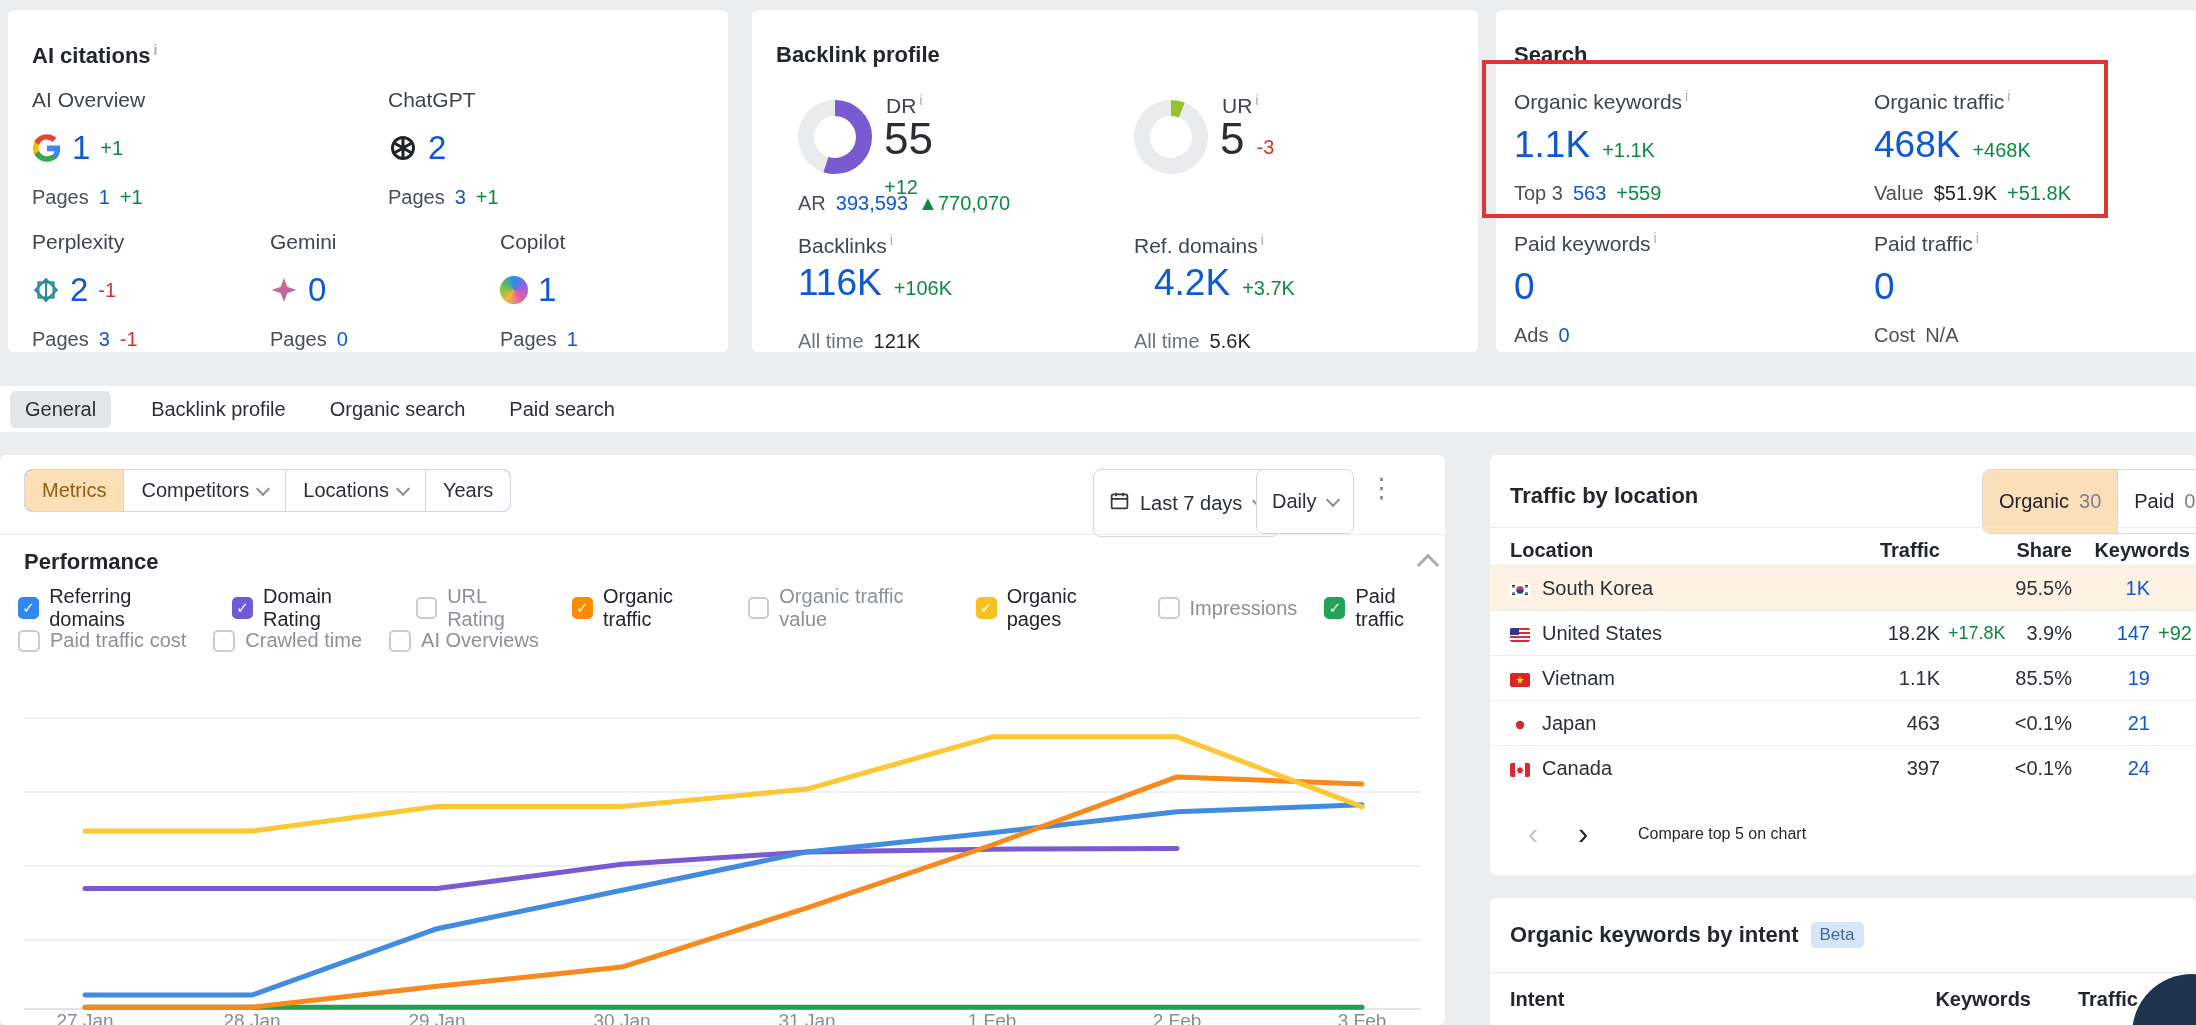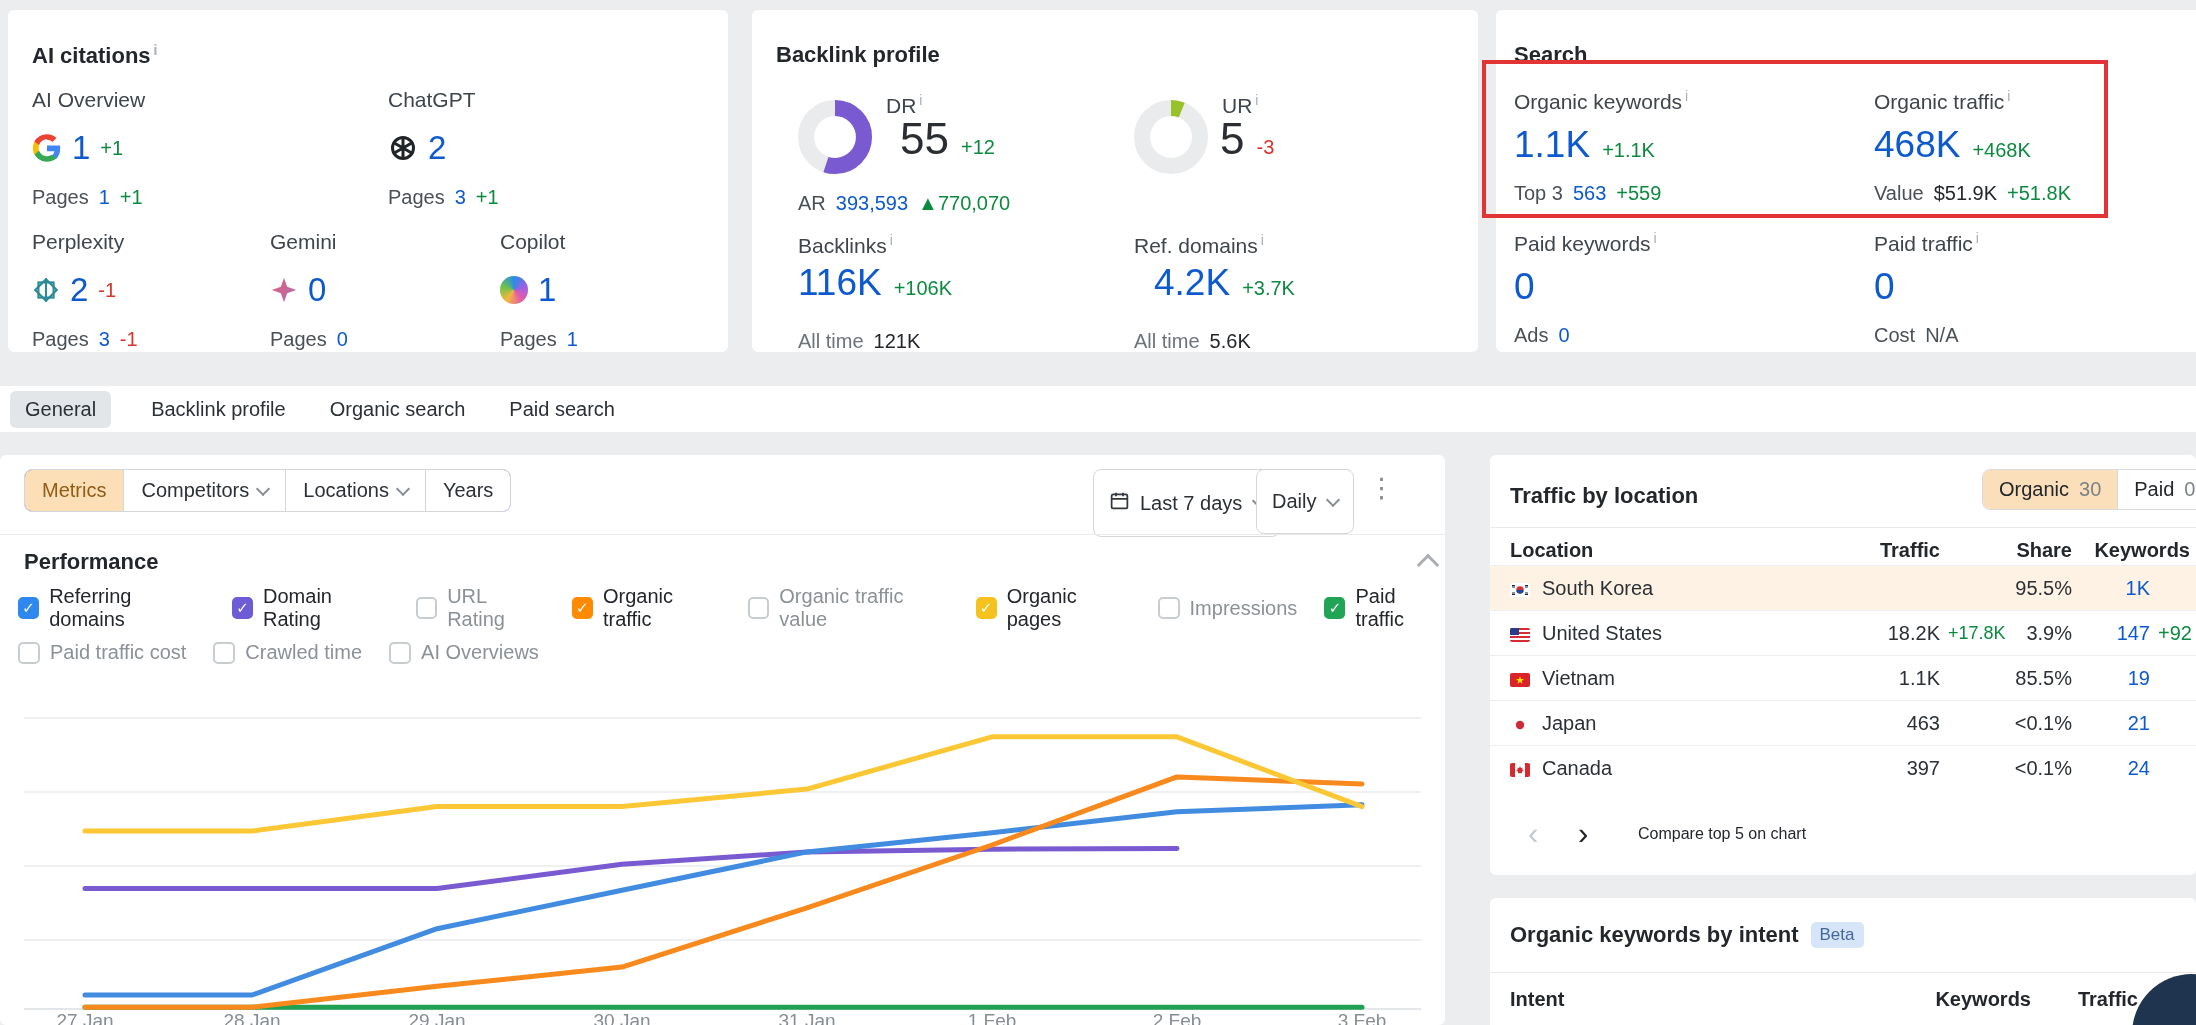--- a/index.html
+++ b/index.html
@@ -43,21 +43,21 @@
   .cb-item.cb-on{color:#23272c;}
   .cb-box{width:22px;height:22px;border-radius:5px;border:2px solid #c8cdd2;background:#fff;box-sizing:border-box;
           display:flex;align-items:center;justify-content:center;color:#fff;font-size:15px;font-weight:700;}
   
   .th{font-size:20px;font-weight:700;color:#23272c;}
   .trow{position:absolute;left:0;width:100%;height:45px;border-top:1px solid #eceef0;font-size:20px;color:#2b3036;}
   .trow.hl{background:#fdf2e3;}
   .cell{position:absolute;top:0;line-height:45px;white-space:nowrap;}
   .flag{display:inline-block;vertical-align:-2px;margin-right:12px;border-radius:2px;box-shadow:inset 0 0 0 1px rgba(0,0,0,.10);}
   .seg-toggle{position:absolute;display:flex;border:1px solid #d6d9dd;border-radius:8px;overflow:hidden;font-size:20px;}
-  .seg{padding:8px 16px;display:flex;gap:10px;align-items:center;background:#fff;color:#23272c;}
+  .seg{padding:20px 16px;display:flex;gap:10px;align-items:center;background:#fff;color:#23272c;}
   .seg .cnt{color:#7c828a;}
   .seg.active{background:#fbdfba;}
   .seg + .seg{border-left:1px solid #d6d9dd;}
   .badge{background:#d7e5f8;color:#44689e;font-size:17px;padding:3px 9px;border-radius:5px;margin-left:12px;font-weight:400;}
   .redbox{position:absolute;border:4px solid #e23434;z-index:50;pointer-events:none;}
   .pagearrow{font-size:31px;line-height:1;}
 </style>
 </head>
 <body>
 
@@ -172,21 +172,21 @@
   <div class="card" style="left:752px;top:10px;width:726px;height:342px;">
     <div class="abs t-title" style="left:24px;top:32px;"><span>Backlink profile</span></div>
 
     <div class="abs" style="left:46px;top:90px;">
       <svg width="74" height="74" viewBox="0 0 60 60">
         <circle cx="30" cy="30" r="23.5" fill="none" stroke="#e9ebed" stroke-width="13"></circle>
         <circle cx="30" cy="30" r="23.5" fill="none" stroke="#7a5ad1" stroke-width="13" transform="rotate(-90 30 30)" stroke-dasharray="81.2 147.7"></circle>
       </svg>
     </div>
     <div class="abs t-label" style="left:134px;top:82px;"><span>DR</span><sup class="i">i</sup></div>
-    <div class="abs big-val" style="left:148px;top:104px;">
+    <div class="abs big-val" style="left:132px;top:104px;flex-direction:column;">
       <span class="gauge-num">55</span>
       <span class="delta t-green">+12</span>
     </div>
     <div class="abs sub-line" style="left:46px;top:166px;">
       <span>AR</span>
       <span class="t-blue">393,593</span>
       <span class="t-green">▲770,070</span>
     </div>
 
     <div class="abs" style="left:382px;top:90px;">
@@ -343,21 +343,21 @@
         </label>
       <label class="cb-item">
           <span class="cb-box"></span>
           <span>Impressions</span>
         </label>
       <label class="cb-item cb-on">
           <span class="cb-box" style="background: rgb(33, 164, 86); border-color: rgb(33, 164, 86);">✓</span>
           <span>Paid traffic</span>
         </label>
     </div>
-    <div class="cb-row" style="left:18px;top:186px;">
+    <div class="cb-row" style="left:18px;top:174px;">
       <label class="cb-item">
           <span class="cb-box"></span>
           <span>Paid traffic cost</span>
         </label>
       <label class="cb-item">
           <span class="cb-box"></span>
           <span>Crawled time</span>
         </label>
       <label class="cb-item">
           <span class="cb-box"></span>

